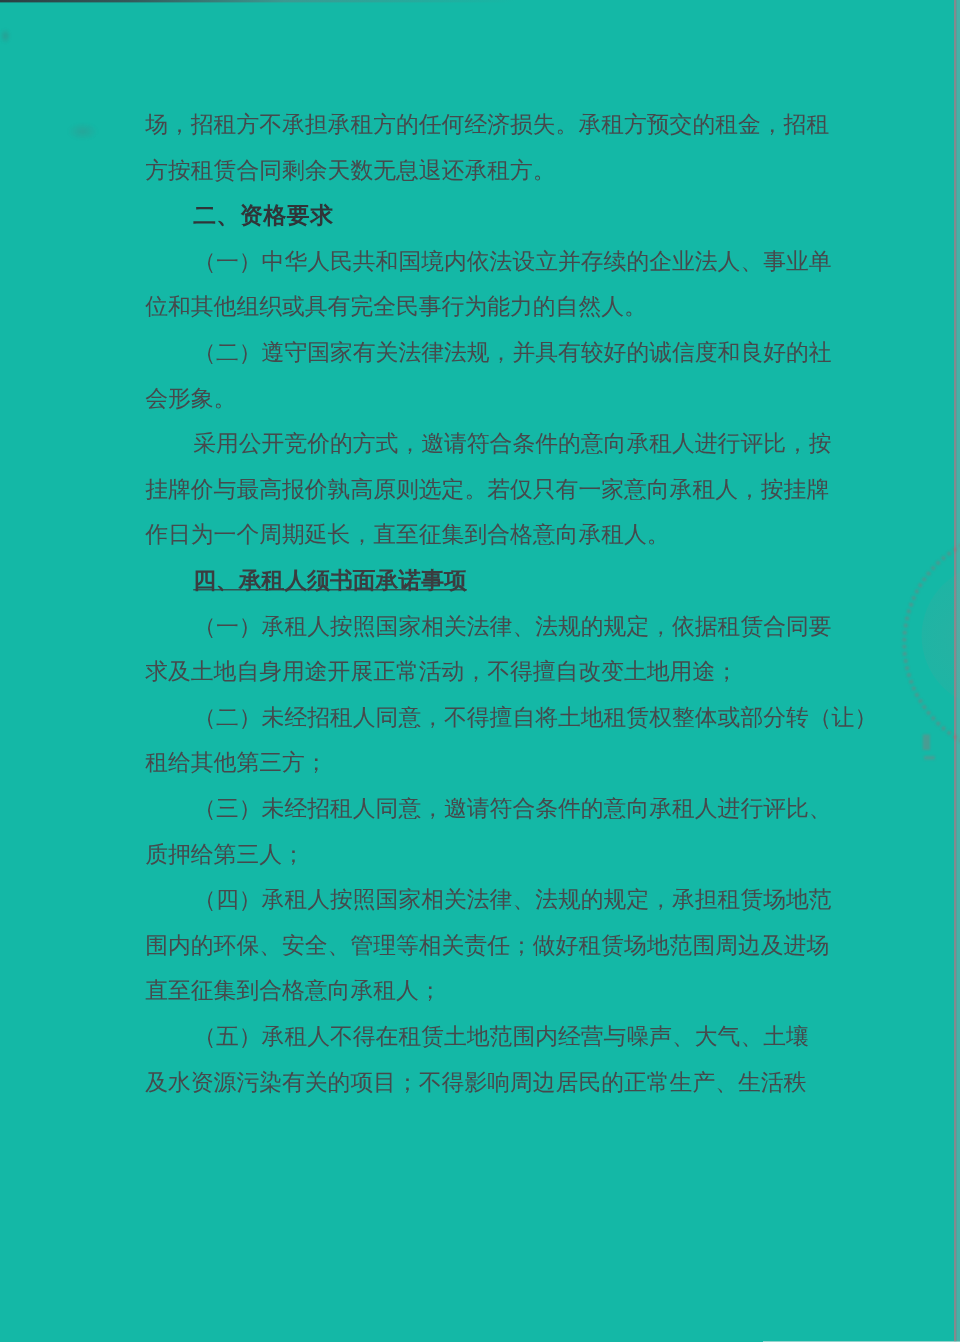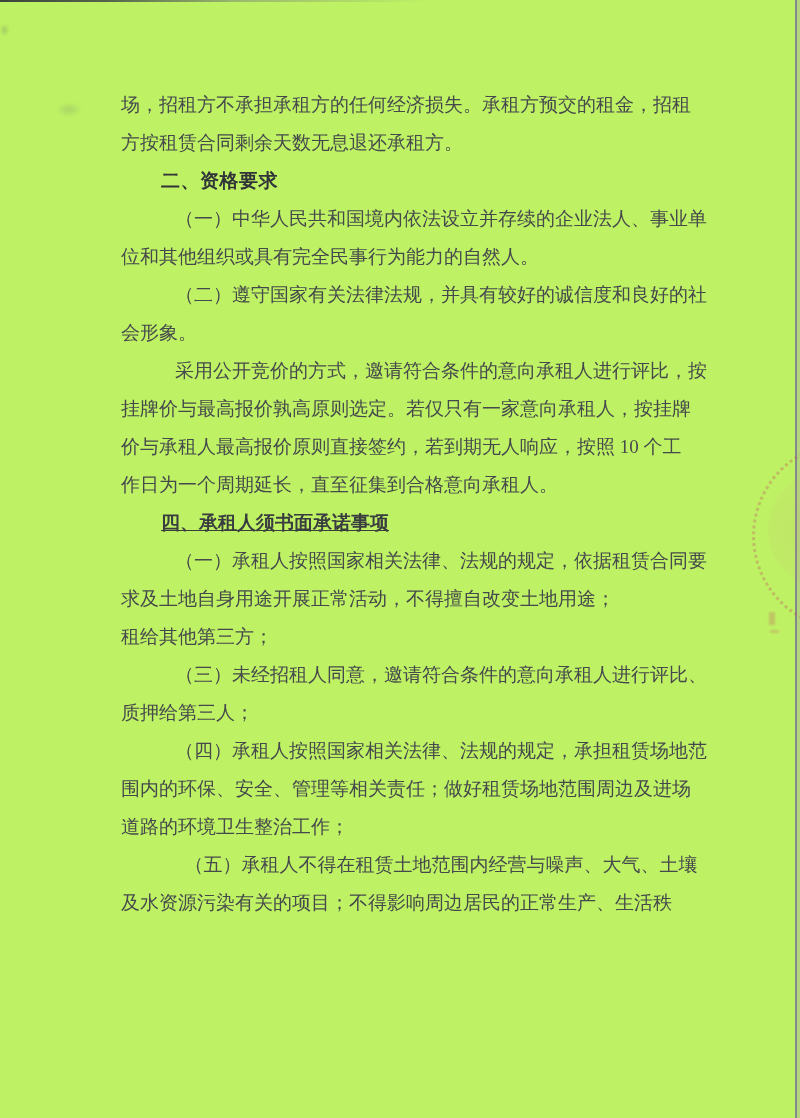--- a/index.html
+++ b/index.html
@@ -1,41 +1,41 @@
 <!DOCTYPE html>
 <html><head>
 <meta charset="utf-8">
 <style>
   html, body { margin: 0; padding: 0; background: #e8e8e8; }
   .page {
     position: relative;
     width: 800px;
     height: 1118px;
     margin: 0 auto;
-    background: #bef264;
+    background: #14b8a6;
     overflow: hidden;
     font-family: "Liberation Serif", "DejaVu Serif", serif;
   }
   
   .textblock {
     position: absolute;
     top: 86px;
     left: 121px;
     width: 600px;
     filter: blur(0.3px);
     color: #46494c;
   }
   .ln {
     height: 38px;
     line-height: 38px;
     font-size: 19px;
     white-space: nowrap;
     letter-spacing: 0px;
   }
-  .ind { text-indent: 40px; text-align: center; }
+  .ind { text-indent: 40px; }
   .h-black {
     text-indent: 40px;
     font-family: Liberation Serif, serif;
     font-weight: 700;
     color: #303438;
     letter-spacing: 0.5px;
   }
   .h-serif {
     text-indent: 40px;
     font-weight: 700;
@@ -129,28 +129,28 @@
   <div class="textblock">
     <div class="ln">场，招租方不承担承租方的任何经济损失。承租方预交的租金，招租</div>
     <div class="ln">方按租赁合同剩余天数无息退还承租方。</div>
     <div class="ln h-black">二、资格要求</div>
     <div class="ln ind">（一）中华人民共和国境内依法设立并存续的企业法人、事业单</div>
     <div class="ln">位和其他组织或具有完全民事行为能力的自然人。</div>
     <div class="ln ind">（二）遵守国家有关法律法规，并具有较好的诚信度和良好的社</div>
     <div class="ln">会形象。</div>
     <div class="ln ind">采用公开竞价的方式，邀请符合条件的意向承租人进行评比，按</div>
     <div class="ln">挂牌价与最高报价孰高原则选定。若仅只有一家意向承租人，按挂牌</div>
-    <div class="ln">价与承租人最高报价原则直接签约，若到期无人响应，按照 10 个工</div>
     <div class="ln">作日为一个周期延长，直至征集到合格意向承租人。</div>
     <div class="ln h-serif">四、承租人须书面承诺事项</div>
     <div class="ln ind">（一）承租人按照国家相关法律、法规的规定，依据租赁合同要</div>
     <div class="ln">求及土地自身用途开展正常活动，不得擅自改变土地用途；</div>
+    <div class="ln ind">（二）未经招租人同意，不得擅自将土地租赁权整体或部分转（让）</div>
     <div class="ln">租给其他第三方；</div>
     <div class="ln ind">（三）未经招租人同意，邀请符合条件的意向承租人进行评比、</div>
     <div class="ln">质押给第三人；</div>
     <div class="ln ind">（四）承租人按照国家相关法律、法规的规定，承担租赁场地范</div>
     <div class="ln">围内的环保、安全、管理等相关责任；做好租赁场地范围周边及进场</div>
-    <div class="ln">道路的环境卫生整治工作；</div>
+    <div class="ln">直至征集到合格意向承租人；</div>
     <div class="ln ind">（五）承租人不得在租赁土地范围内经营与噪声、大气、土壤</div>
     <div class="ln">及水资源污染有关的项目；不得影响周边居民的正常生产、生活秩</div>
   </div>
 
 </div>
 
 </body></html>

